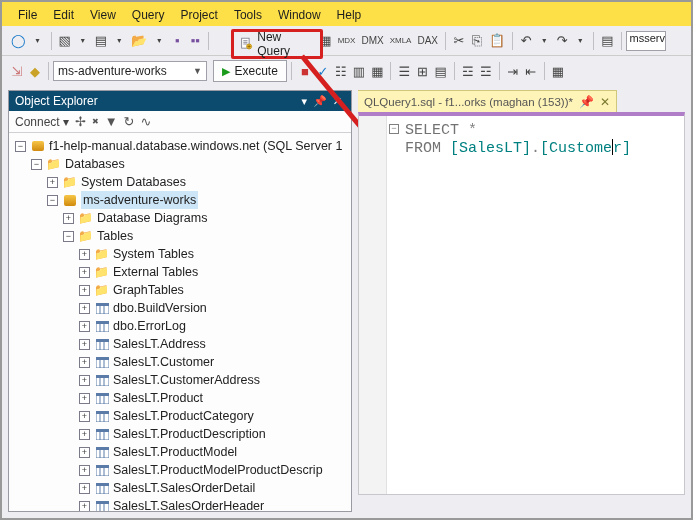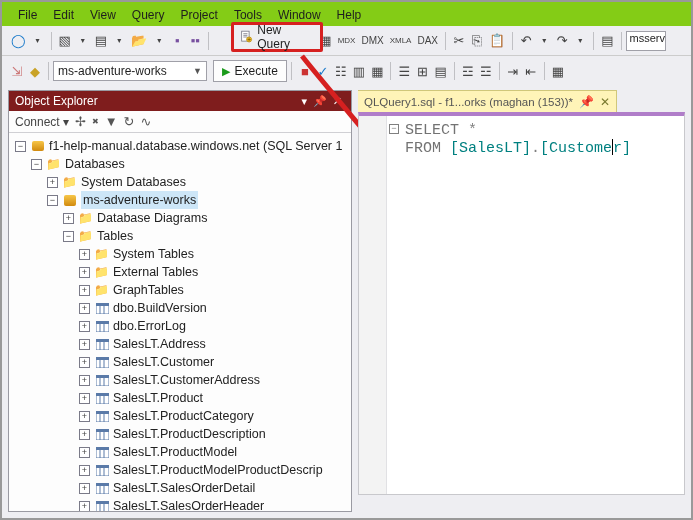--- a/index.html
+++ b/index.html
@@ -1,33 +1,33 @@
 <!DOCTYPE html>
 <html><head>
 <meta charset="utf-8">
 <style>
   * { box-sizing: border-box; margin: 0; padding: 0; }
   html, body { width: 693px; height: 520px; overflow: hidden; font-family: "Segoe UI", Arial, sans-serif; font-size: 12px; background: #eeeef2; color: #1e1e1e; }
   .border-outer { border: 2px solid #999; width: 693px; height: 520px; background:#eeeef2; position:relative; }
-  .menubar { display:flex; align-items:center; gap:0; padding:4px 8px 2px 8px; background:#84cc16; }
+  .menubar { display:flex; align-items:center; gap:0; padding:4px 8px 2px 8px; background:#fde047; }
   .menubar span { padding:2px 8px; cursor:default; }
   .toolbar { display:flex; align-items:center; padding:2px 6px; background:#eeeef2; border-bottom:1px solid #ccc; flex-wrap:nowrap; overflow:hidden; height:30px;}
   .toolbar2 { border-bottom:none; }
   .tbtn { display:inline-flex; align-items:center; justify-content:center; min-width:18px; height:22px; padding:0 3px; color:#444; font-size:13px; }
   .tbsep { width:1px; height:18px; background:#c0c0c4; margin:0 4px; }
-  .new-query-box { position:absolute; left:229px; top:20px; width:92px; height:30px; border:3px solid #d62020; border-radius:2px; background:#eeeef2; display:flex; align-items:center; gap:4px; padding:0 6px; font-size:12px; }
+  .new-query-box { position:absolute; left:229px; top:27px; width:92px; height:30px; border:3px solid #d62020; border-radius:2px; background:#eeeef2; display:flex; align-items:center; gap:4px; padding:0 6px; font-size:12px; }
   .new-query-box svg { width:14px; height:14px; }
   .arrow-svg { position:absolute; left:290px; top:42px; pointer-events:none; }
   .db-dropdown { width:154px; height:20px; border:1px solid #a0a0a8; background:white; display:flex; align-items:center; padding:0 4px; font-size:12px; }
   .db-dropdown .dd-arrow { margin-left:auto; font-size:9px; color:#555;}
   .execute-btn { display:flex; align-items:center; gap:4px; border:1px solid #a0a0a8; background:#fdfdfd; padding:1px 8px; height:22px; font-size:12px; }
   .execute-btn .play { color:#1a9a1a; font-size:11px; }
   .body-split { display:flex; height:calc(100% - 86px); }
   .left-pane { width:344px; border:1px solid #9a9aa2; margin:4px 0 4px 6px; background:#fdfdfd; display:flex; flex-direction:column; }
-  .pane-title { background:#7f1d1d; color:white; display:flex; align-items:center; padding:3px 6px; font-size:12px; }
+  .pane-title { background:#0c4a6e; color:white; display:flex; align-items:center; padding:3px 6px; font-size:12px; }
   .pane-title .spacer { flex:1; }
   .pane-title .tctl { padding:0 3px; font-size:11px; }
   .pane-toolbar { display:flex; align-items:center; gap:6px; padding:3px 6px; border-bottom:1px solid #d0d0d4; font-size:12px; color:#444;}
   .pane-toolbar .ticon { font-size:13px; color:#555; }
   .tree { flex:1; overflow:hidden; padding:4px 0 4px 2px; font-size:12.5px; line-height:18px; color:#222; white-space:nowrap;}
   .tree-row { display:flex; align-items:center; height:18px; }
   .tree-row .indent { display:inline-block; }
   .plusbox { width:11px; height:11px; border:1px solid #7a7a88; display:inline-flex; align-items:center; justify-content:center; font-size:9px; line-height:9px; color:#444; margin-right:4px; background:#fff;}
   .tree-icon { width:16px; display:inline-flex; align-items:center; justify-content:center; margin-right:3px; }
   .folder { color:#d9a437; font-size:12px; }

